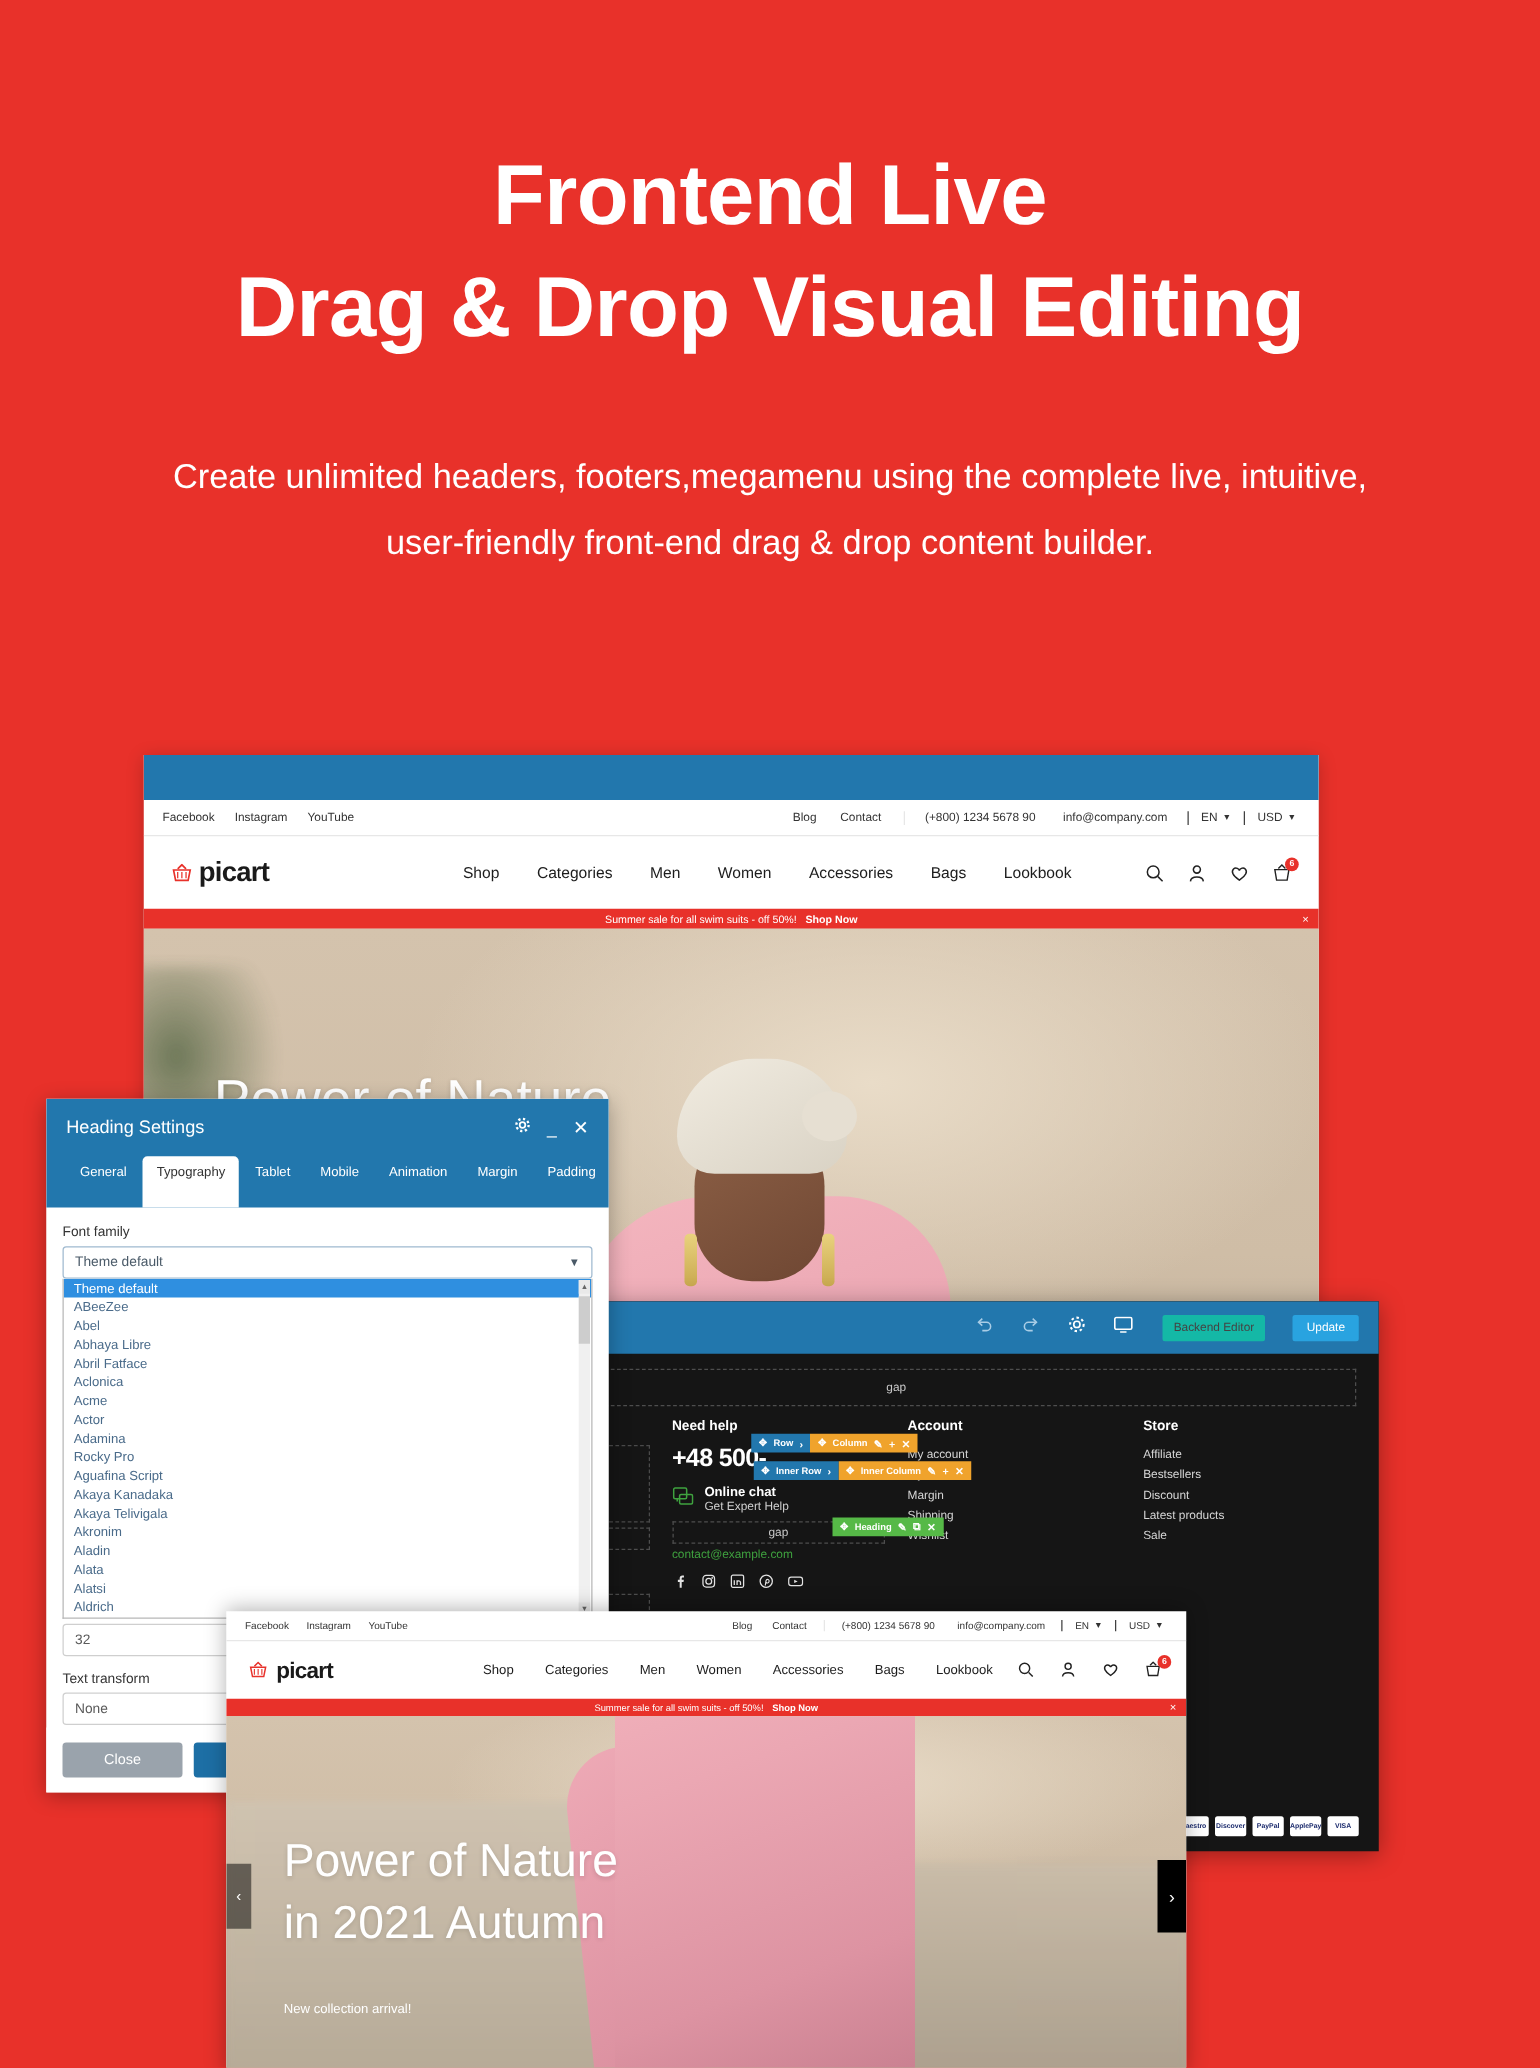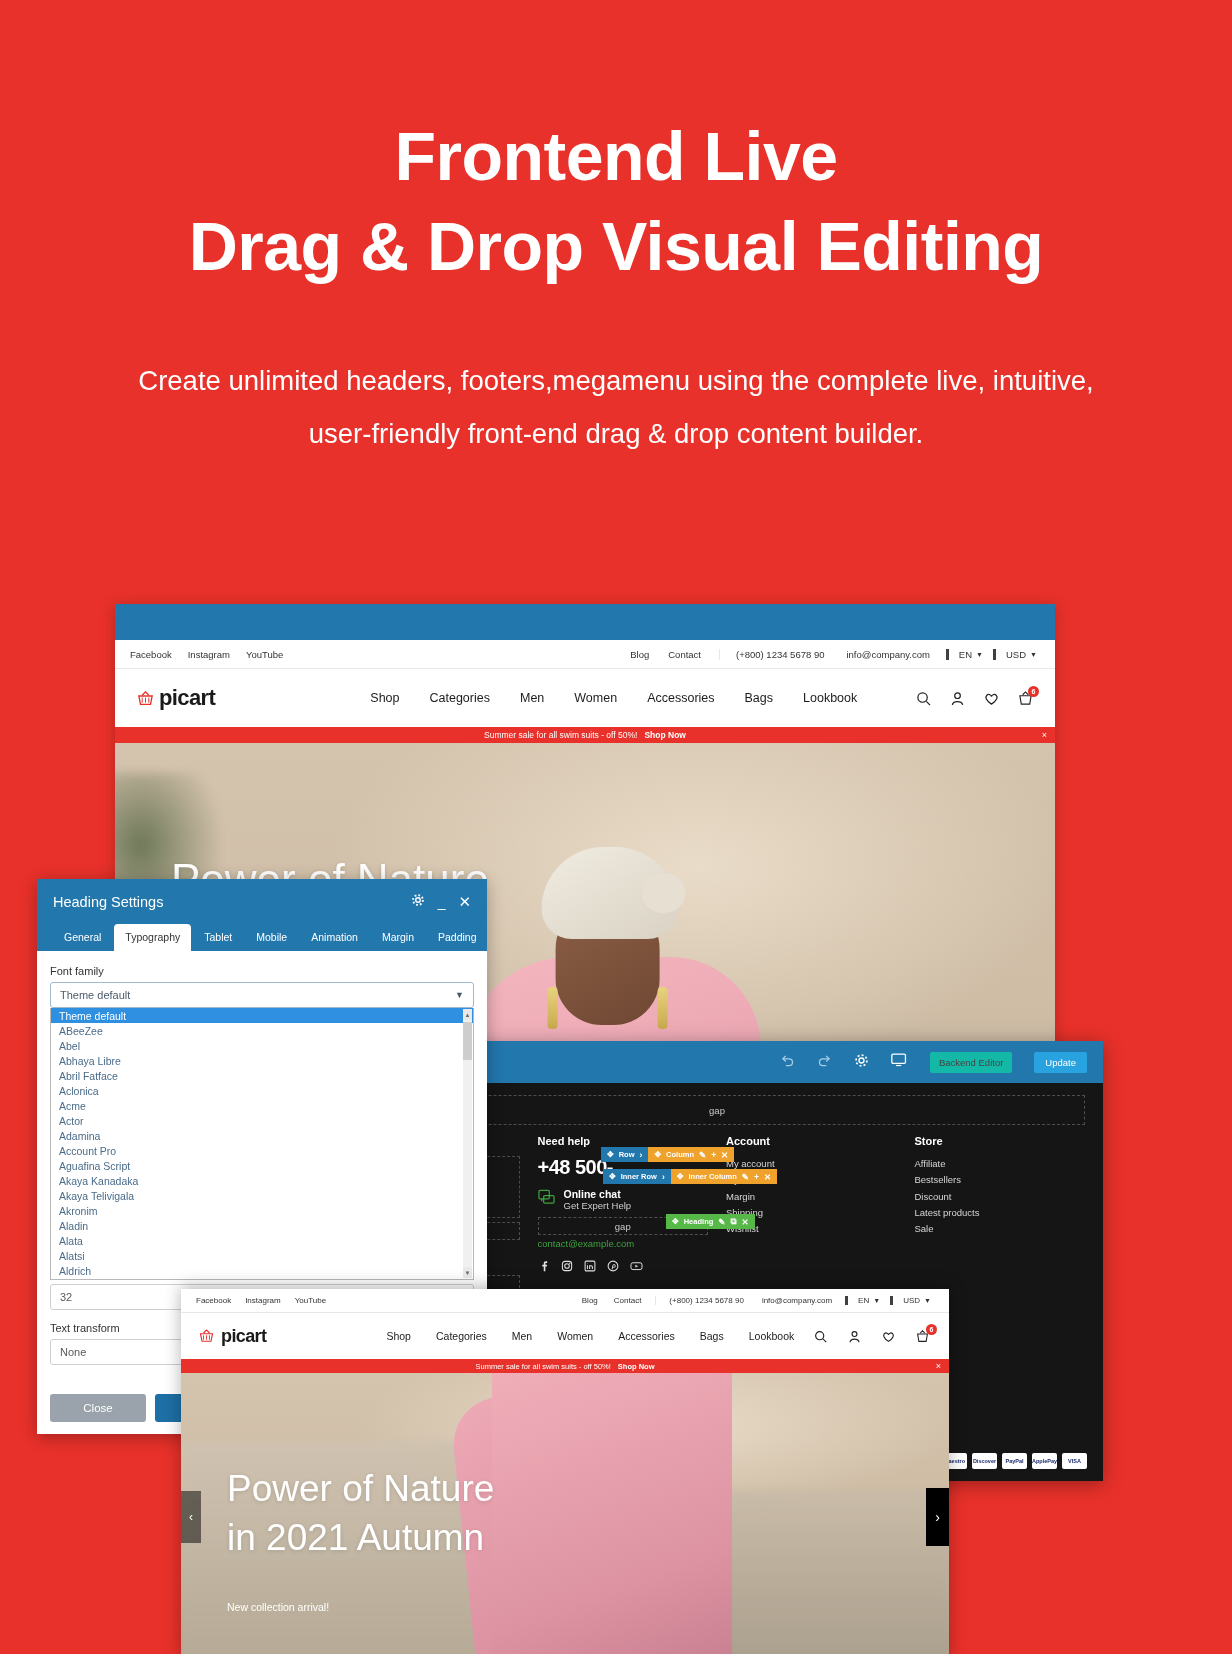--- a/index.html
+++ b/index.html
@@ -50,21 +50,21 @@
     font-size: 9.5px; color: #333; padding: 0 8px;
   }
   .topbar .social { display: flex; gap: 16px; padding-left: 7px; }
   .topbar .spacer { flex: 1; }
   .topbar .links { display: flex; gap: 19px; padding-right: 18px; }
   .topbar .contactgrp {
     display: flex; gap: 22px; padding: 0 16px;
     border-left: 1px solid #e7e7e7;
   }
   .topbar .sel {
-    padding: 0 10px; border-left: 3px solid #404040;
+    padding: 0 10px; border-left: 1px solid #404040;
     display: flex; align-items: center; gap: 4px; justify-content: center;
   }
   .caret { font-size: 7px; line-height: 1; }
 
   .navbar {
     height: 58px; display: flex; align-items: center; padding: 0 22px;
   }
   .brand { display: flex; align-items: center; gap: 5px; }
   .brand .basket {
     width: 17px; height: 15px; position: relative;
@@ -266,21 +266,21 @@
     z-index: 5;
     overflow: hidden;
   }
   .ws-head { background: #2277ad; padding: 14px 16px 0; }
   .ws-title {
     color: #fff; font-size: 14.5px; display: flex; align-items: center;
   }
   .ws-title .acts { margin-left: auto; display: flex; gap: 13px; align-items: center; }
   .ws-tabs { display: flex; gap: 2px; margin-top: 14px; }
   .ws-tab {
-    font-size: 10.5px; color: #fff; padding: 7px 11px 8px;
+    font-size: 10.5px; color: #fff; padding: 7px 11px 22px;
     border-radius: 4px 4px 0 0;
   }
   .ws-tab.active { background: #fff; color: #333; }
   .ws-body { padding: 14px 13px 0; position: relative; }
   .lbl { font-size: 11px; color: #333; margin-bottom: 5px; }
   .field {
     height: 26px; border: 1px solid #9fb9cf; border-radius: 3px;
     display: flex; align-items: center; padding: 0 9px;
     font-size: 11px; color: #4a5a68;
   }
@@ -674,21 +674,21 @@
       <div class="optlist">
         <div class="opt sel">Theme default</div>
         <div class="opt">ABeeZee</div>
         <div class="opt">Abel</div>
         <div class="opt">Abhaya Libre</div>
         <div class="opt">Abril Fatface</div>
         <div class="opt">Aclonica</div>
         <div class="opt">Acme</div>
         <div class="opt">Actor</div>
         <div class="opt">Adamina</div>
-        <div class="opt">Account Pro</div>
+        <div class="opt">Rocky Pro</div>
         <div class="opt">Aguafina Script</div>
         <div class="opt">Akaya Kanadaka</div>
         <div class="opt">Akaya Telivigala</div>
         <div class="opt">Akronim</div>
         <div class="opt">Aladin</div>
         <div class="opt">Alata</div>
         <div class="opt">Alatsi</div>
         <div class="opt">Aldrich</div>
         <div class="opt">Alef</div>
 

